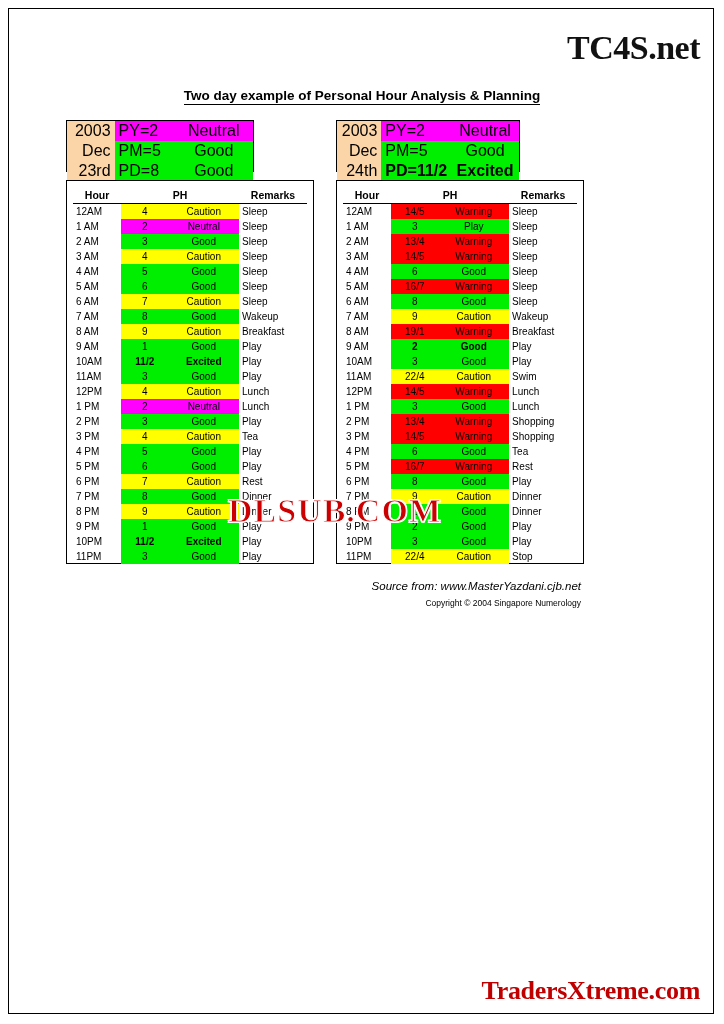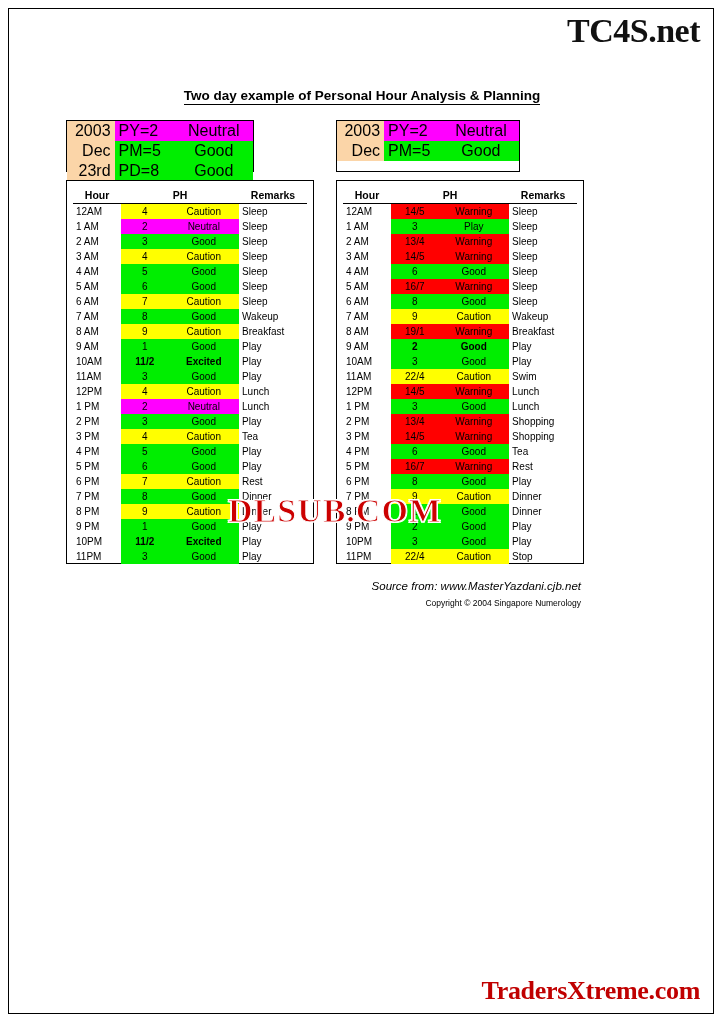--- a/index.html
+++ b/index.html
@@ -17,21 +17,21 @@
   .page-border {
     position: absolute;
     left: 8px; top: 8px;
     width: 706px; height: 1006px;
     border: 1px solid #000;
     box-sizing: border-box;
   }
   .brand-top {
     position: absolute;
     right: 24px;
-    top: 12px;
+    top: 29px;
     font-family: "Liberation Serif", serif;
     font-weight: bold;
     font-size: 34px;
     color: #111;
     letter-spacing: -0.5px;
   }
   .brand-bottom {
     position: absolute;
     right: 24px;
     bottom: 18px;
@@ -180,20 +180,25 @@
         <tr>
           <td class="c-date">2003</td>
           <td class="c-key" style="background: rgb(255, 0, 255);">PY=2</td>
           <td class="c-val" style="background: rgb(255, 0, 255);">Neutral</td>
         </tr>
         <tr>
           <td class="c-date">Dec</td>
           <td class="c-key" style="background: rgb(0, 238, 0);">PM=5</td>
           <td class="c-val" style="background: rgb(0, 238, 0);">Good</td>
         </tr>
+        <tr>
+          <td class="c-date">24th</td>
+          <td class="c-key bold" style="background: rgb(0, 238, 0);">PD=11/2</td>
+          <td class="c-val bold" style="background: rgb(0, 238, 0);">Excited</td>
+        </tr>
       </tbody>
     </table>
 </div>
 
 <div class="tbl-wrap" id="tbl1" style="left:66px; top:180px; width:248px; height:384px;">
   <table class="hours">
     <thead>
       <tr>
         <th class="hr-h">Hour</th>
         <th class="ph-h" colspan="2">PH</th>

